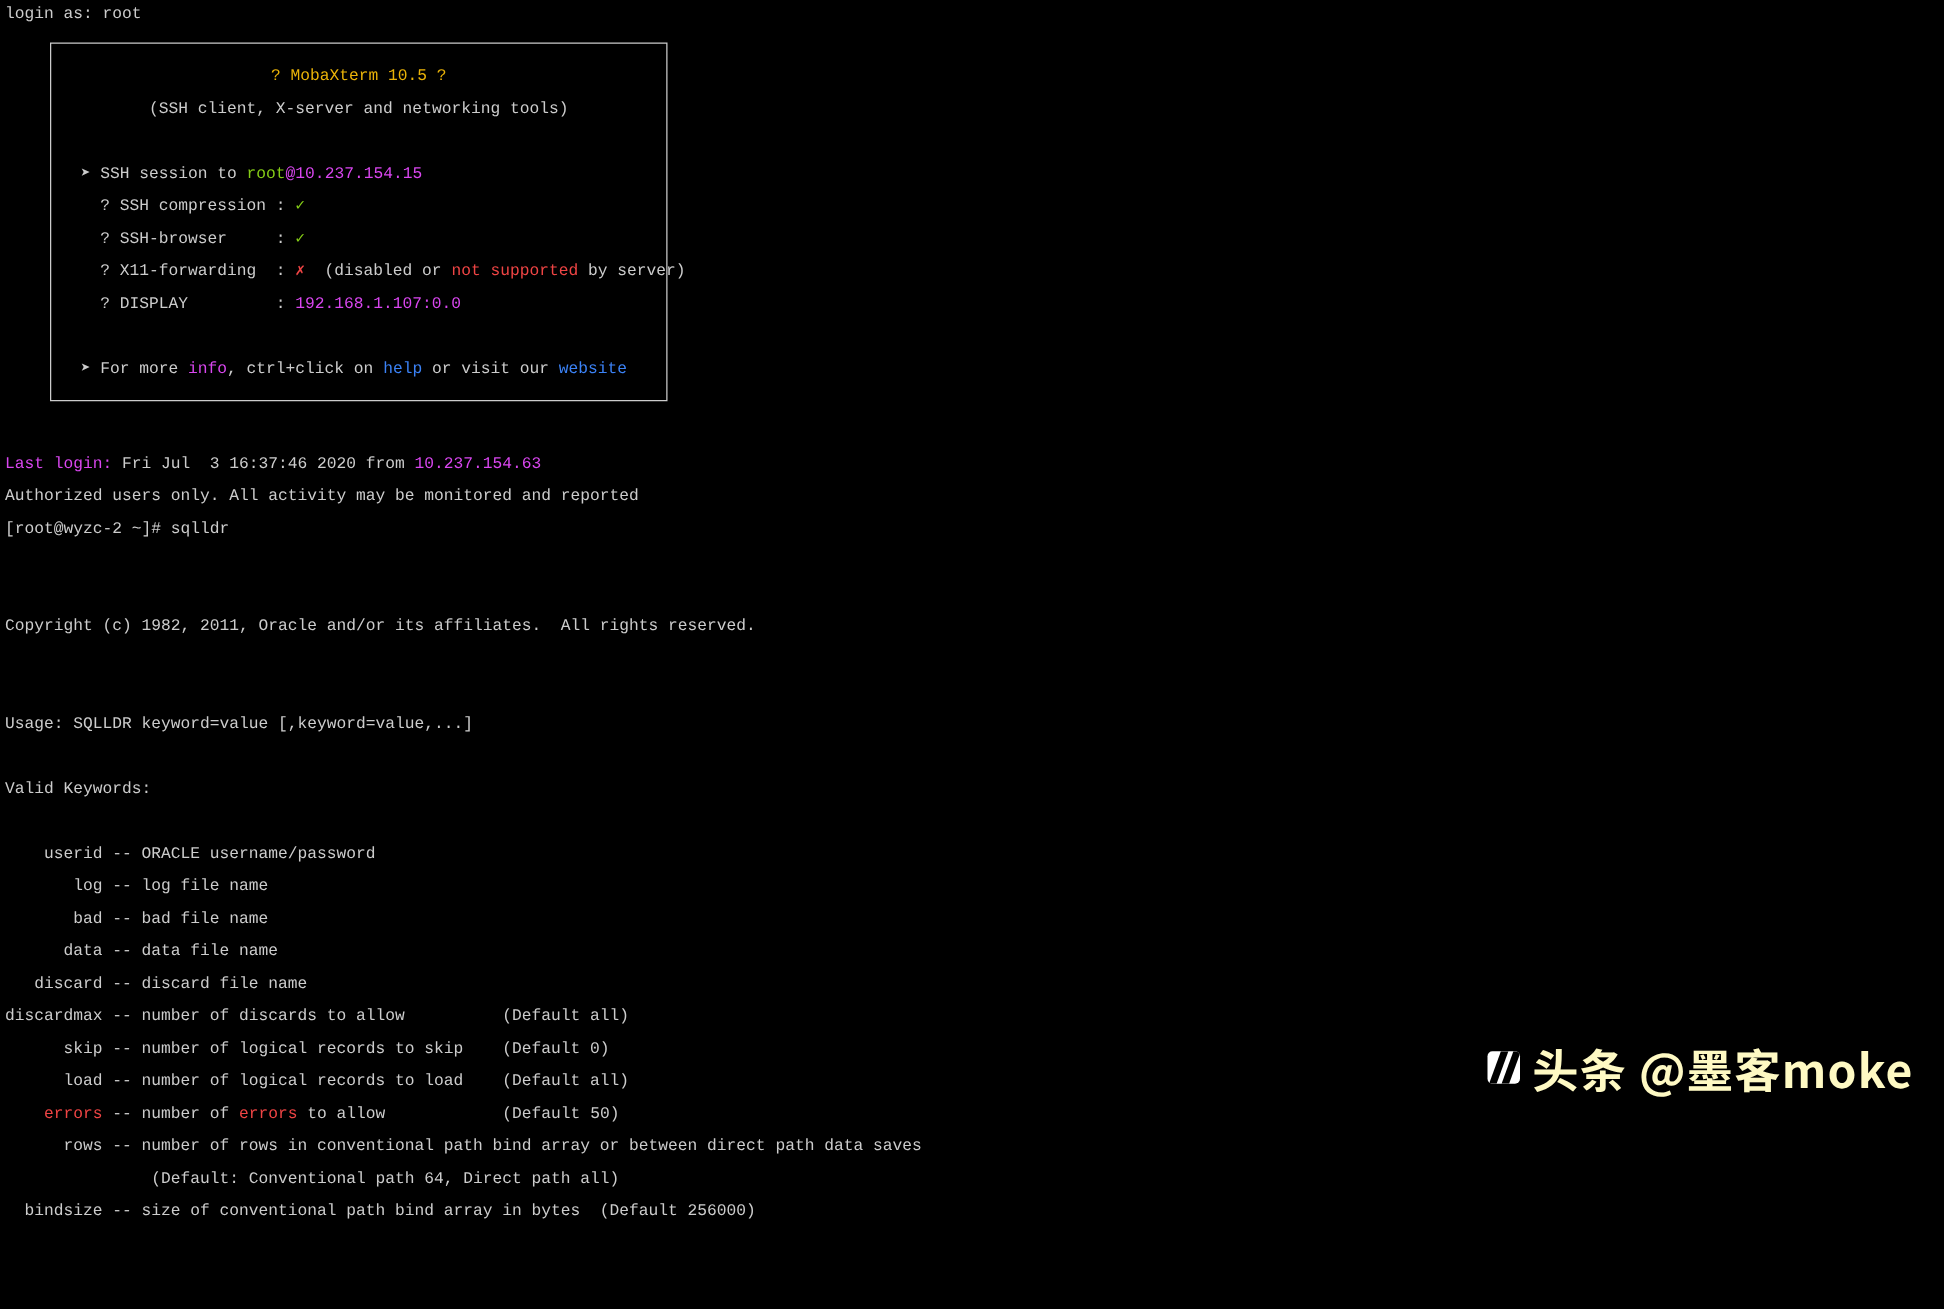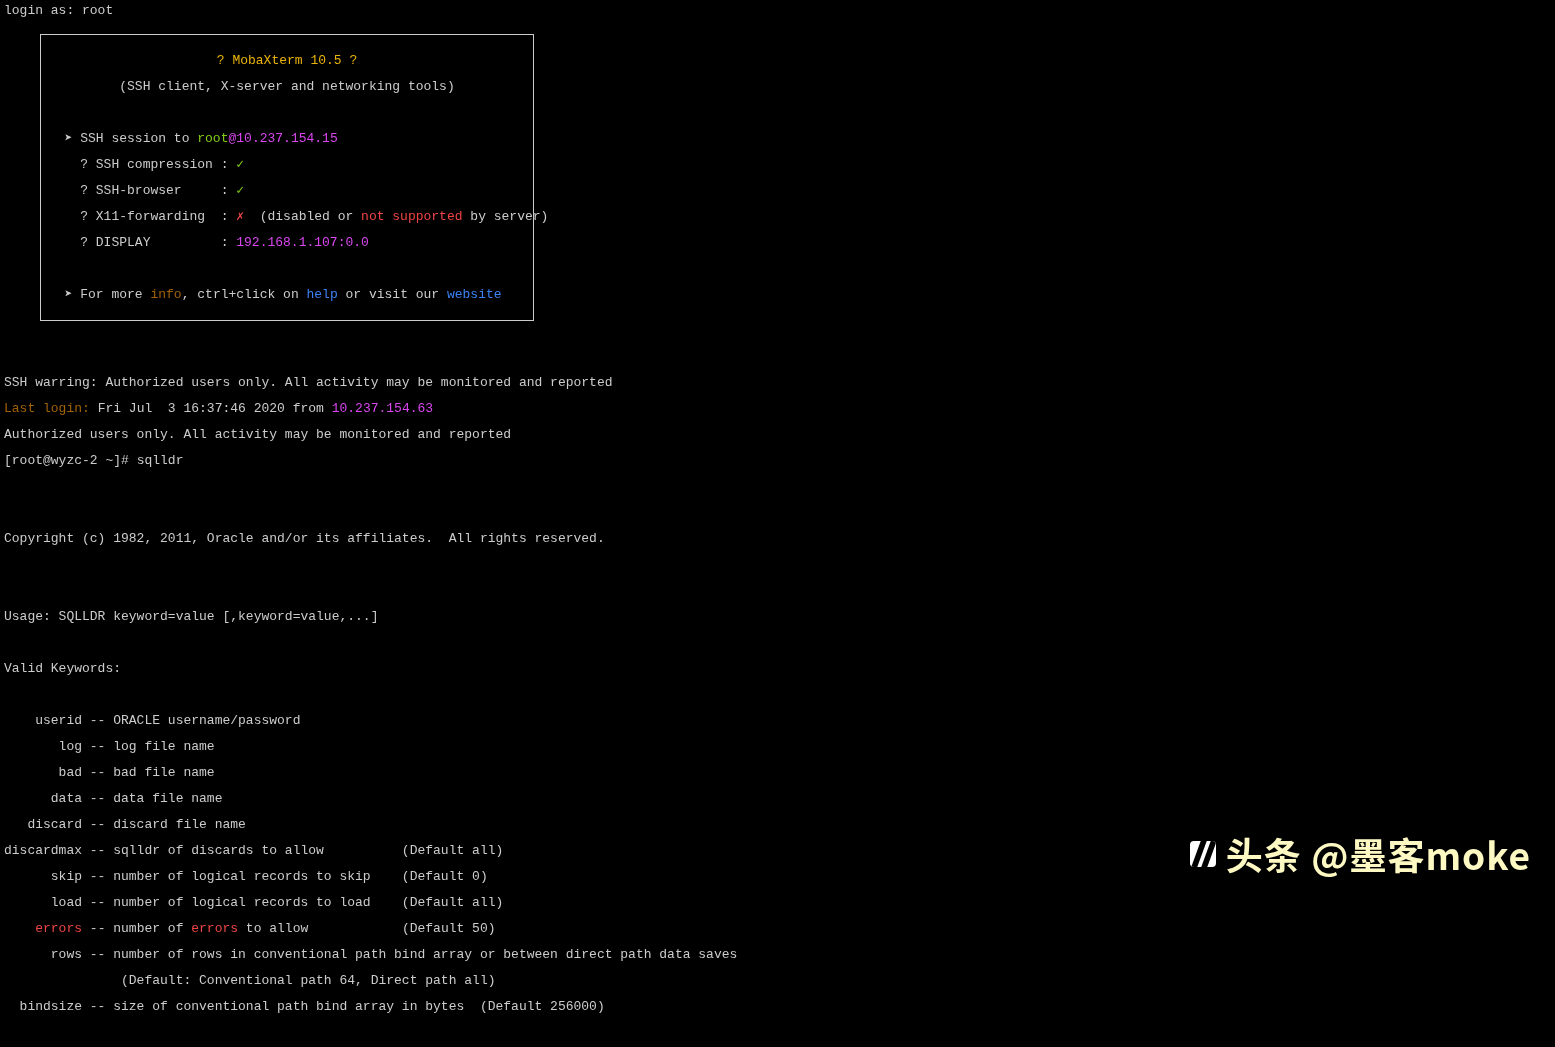--- a/index.html
+++ b/index.html
@@ -23,29 +23,29 @@
     white-space: pre;
   }
   .term {
     padding: 4px;
   }
   .box {
     border: 1px solid #ccc;
     width: 476px;
     margin-left: 36px;
     margin-top: 4px;
-    margin-bottom: 16px;
+    margin-bottom: 4px;
     padding: 6px 8px 6px 8px;
   }
   .center { text-align: center; }
   .green { color: #84cc16; }
   .red   { color: #ef4444; }
   .mag   { color: #d946ef; } 
   .yel   { color: #eab308; } 
-  .cyan  { color: #a16207; }
+  .cyan  { color: #d946ef; }
   .link  { color: #3b82f6; }
   .row { display:block; }
 
   .watermark {
     position: absolute;
     right: 24px;
     bottom: 180px;
     color: #fef9c3;
     font-family: "Microsoft YaHei","PingFang SC","Noto Sans CJK SC",sans-serif;
     font-size: 37px;
@@ -84,39 +84,38 @@
 <span class="row"> </span>
 <span class="row">  ➤ <span>SSH session to </span><span class="green">root</span><span class="mag">@</span><span class="mag">10.237.154.15</span></span>
 <span class="row">    <span>? SSH compression : </span><span class="green">✓</span></span>
 <span class="row">    <span>? SSH-browser     : </span><span class="green">✓</span></span>
 <span class="row">    <span>? X11-forwarding  : </span><span class="red">✗</span><span>  (disabled or </span><span class="red">not supported</span><span> by server)</span></span>
 <span class="row">    <span>? DISPLAY         : </span><span class="mag">192.168.1.107:0.0</span></span>
 <span class="row"> </span>
 <span class="row">  ➤ <span>For more </span><span class="cyan">info</span><span>, ctrl+click on </span><span class="link">help</span><span> or visit our </span><span class="link">website</span></span>
 </div>
 <span class="row"> </span>
-<span class="row">SSH warring: Authorized users only. All activity may be monitored and reported</span>
 <span class="row"><span class="cyan">Last login:</span><span> Fri Jul  3 16:37:46 2020 from </span><span class="mag">10.237.154.63</span></span>
 <span class="row">Authorized users only. All activity may be monitored and reported</span>
 <span class="row"><span>[root@wyzc-2 ~]# </span><span>sqlldr</span></span>
 <span class="row"> </span>
 <span class="row"> </span>
 <span class="row">Copyright (c) 1982, 2011, Oracle and/or its affiliates.  All rights reserved.</span>
 <span class="row"> </span>
 <span class="row"> </span>
 <span class="row">Usage: SQLLDR keyword=value [,keyword=value,...]</span>
 <span class="row"> </span>
 <span class="row">Valid Keywords:</span>
 <span class="row"> </span>
 <span class="row">    userid -- ORACLE username/password</span>
 <span class="row">       log -- log file name</span>
 <span class="row">       bad -- bad file name</span>
 <span class="row">      data -- data file name</span>
 <span class="row">   discard -- discard file name</span>
-<span class="row">discardmax -- sqlldr of discards to allow          (Default all)</span>
+<span class="row">discardmax -- number of discards to allow          (Default all)</span>
 <span class="row">      skip -- number of logical records to skip    (Default 0)</span>
 <span class="row">      load -- number of logical records to load    (Default all)</span>
 <span class="row"><span>    </span><span class="red">errors</span><span> -- number of </span><span class="red">errors</span><span> to allow            (Default 50)</span></span>
 <span class="row">      rows -- number of rows in conventional path bind array or between direct path data saves</span>
 <span class="row">               (Default: Conventional path 64, Direct path all)</span>
 <span class="row">  bindsize -- size of conventional path bind array in bytes  (Default 256000)</span>
 
 
 
 

